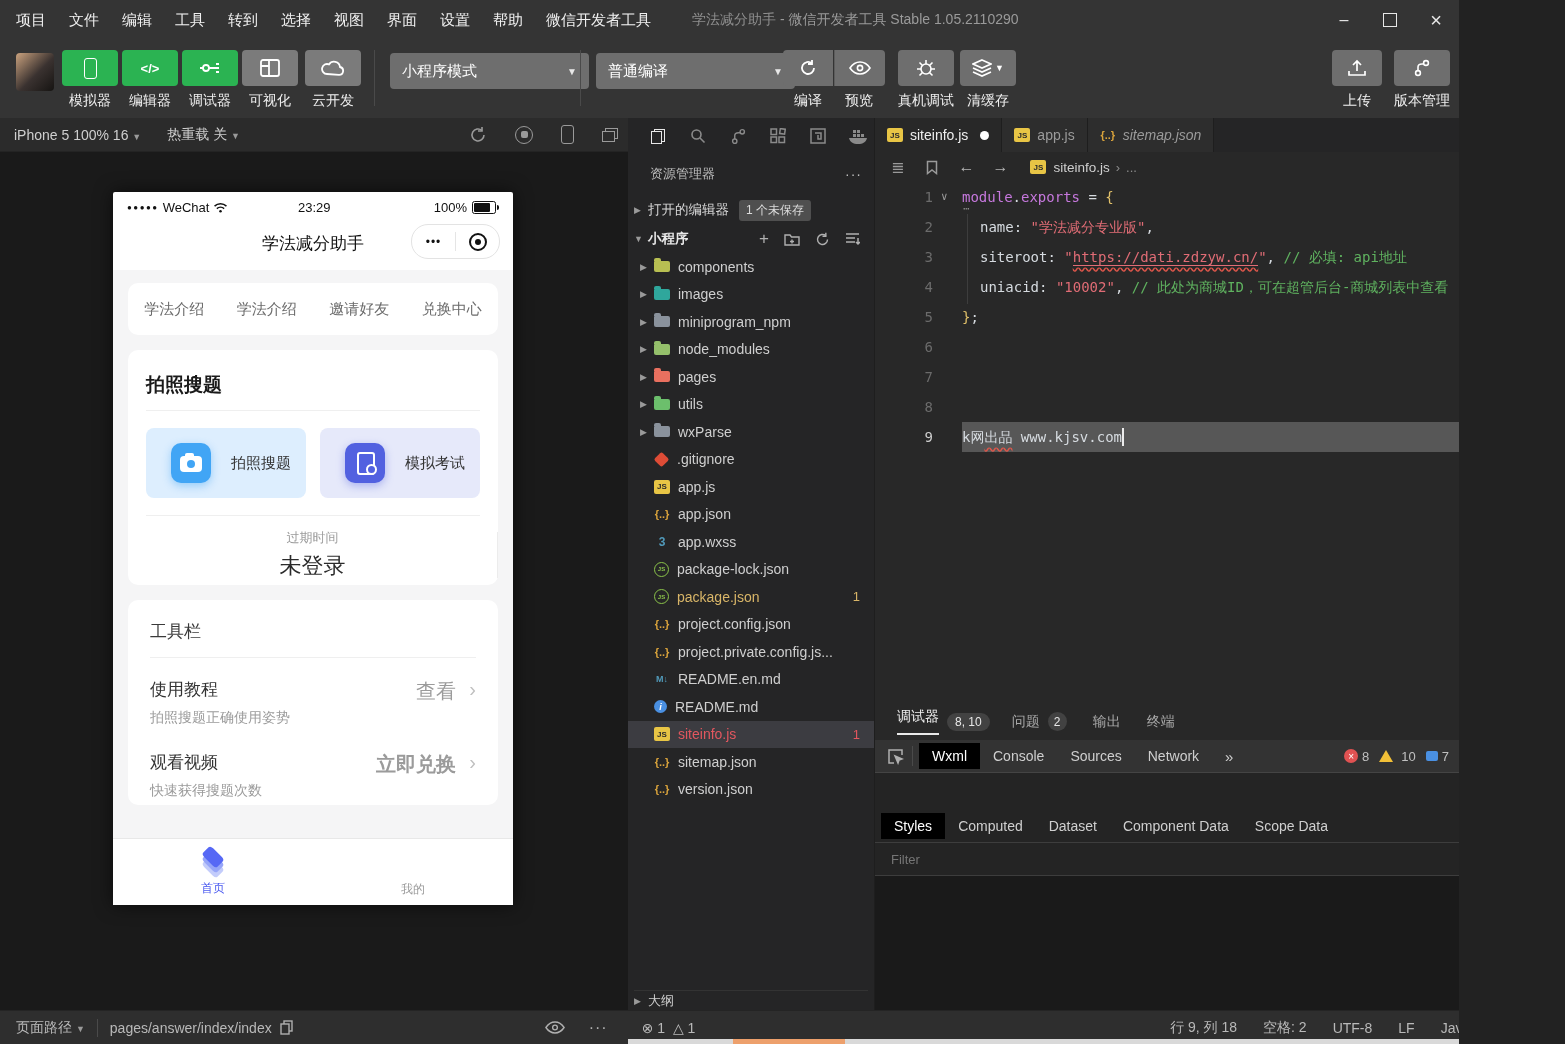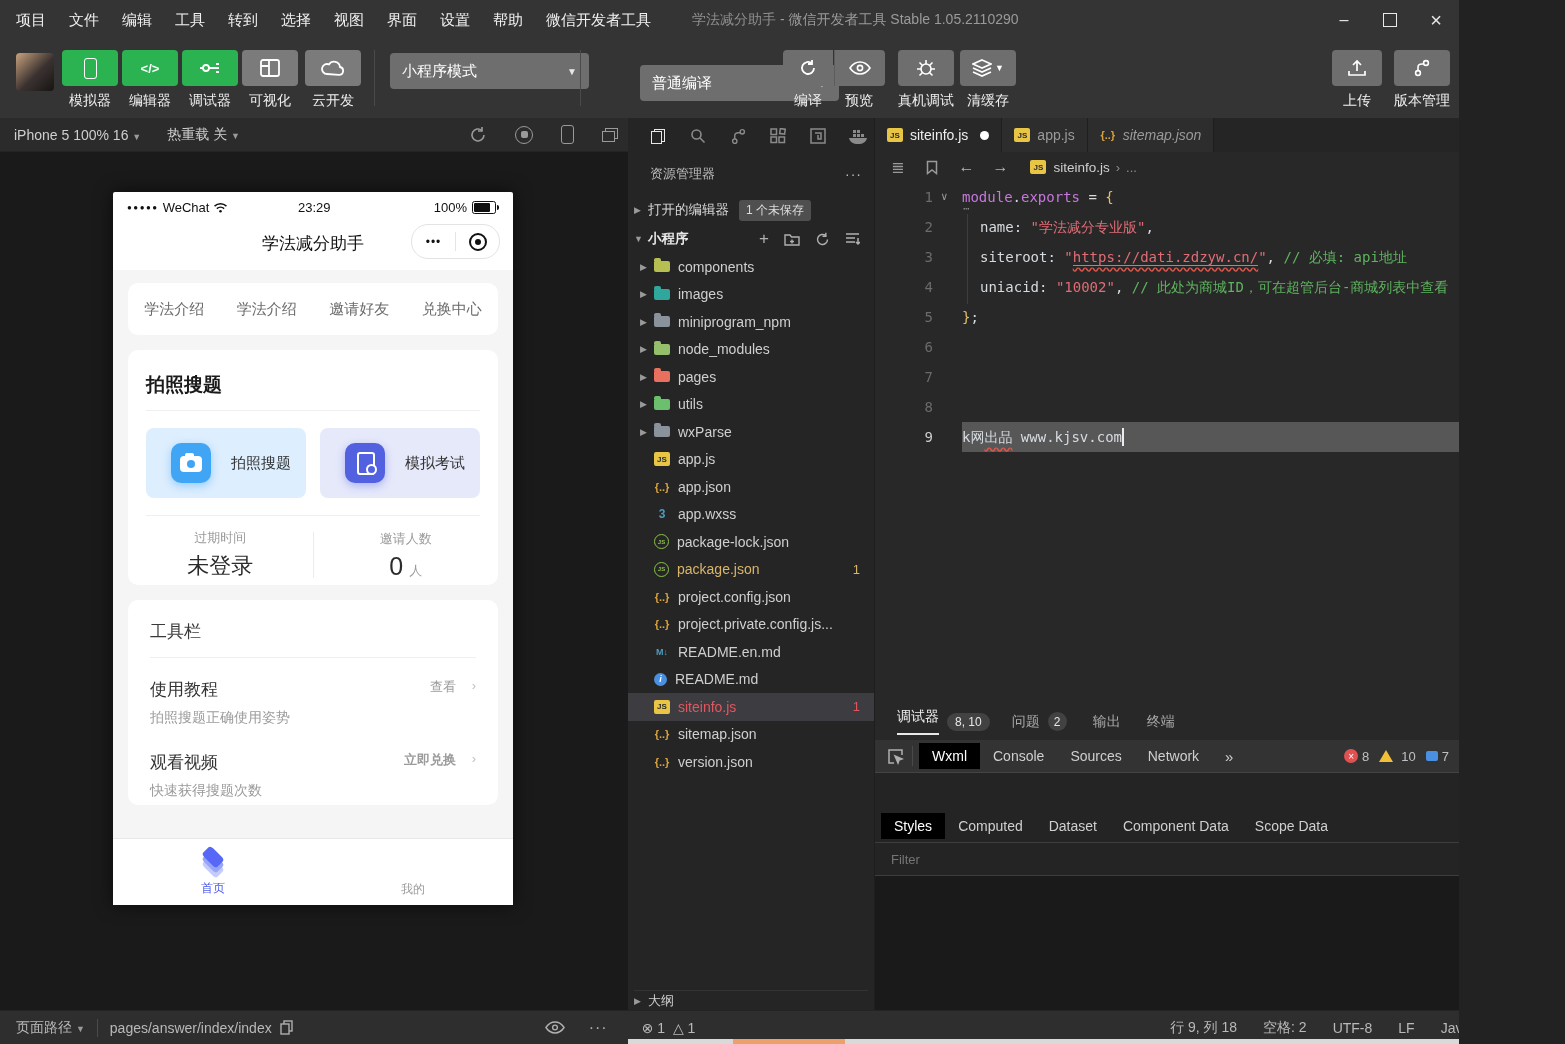--- a/index.html
+++ b/index.html
@@ -28,21 +28,21 @@
   .pstat{font-size:13px;color:#111;}
   .pcap{border:1px solid #e3e3e3;border-radius:17px;background:#fff;display:flex;align-items:center;}
   .plink{font-size:15px;color:#6b6b6b;}
   .pcard{background:#fff;border-radius:10px;position:absolute;left:15px;width:370px;}
   .pdiv{height:1px;background:#efefef;}
   .bigbtn{height:70px;border-radius:8px;display:flex;align-items:center;}
   .iconsq{width:40px;height:40px;border-radius:10px;position:relative;flex:none;}
   .statlbl{font-size:13px;color:#9b9b9b;text-align:center;}
   .statval{font-size:22px;color:#2b2b2b;text-align:center;margin-top:4px;}
   .toolrow-t{font-size:17px;color:#333;}
-  .toolrow-a{font-size:13px;color:#9b9b9b;}
+  .toolrow-a{font-size:20px;color:#9b9b9b;}
   .toolrow-s{font-size:14px;color:#9b9b9b;margin-top:8px;}
   .tabbar-lbl{font-size:12px;margin-top:3px;text-align:center;}
   
   .cam-body{position:absolute;left:9px;top:13px;width:22px;height:16px;background:#fff;border-radius:4px;}
   .cam-lens{position:absolute;left:16px;top:17px;width:8px;height:8px;border-radius:50%;background:#41a5f5;}
   .cam-hump{position:absolute;left:14px;top:10px;width:9px;height:5px;background:#fff;border-radius:2px;}
   .doc{position:absolute;left:12px;top:9px;width:14px;height:19px;border:2px solid #fff;border-radius:3px;}
   .doc-mag{position:absolute;left:21px;top:21px;width:7px;height:7px;border:2px solid #fff;border-radius:50%;background:#5261e0;}
   .layer{position:absolute;width:20px;height:20px;border-radius:4px;transform:rotate(45deg) scaleY(.62);}
   .head{width:13px;height:13px;border-radius:50%;background:#b5b5b5;margin:0 auto;}
@@ -161,21 +161,21 @@
     </div>
     <div class="lbl">云开发</div>
   </div>
 
   <div class="r vsep" style="left:374px;top:50px;height:56px;"></div>
   <div class="r ddl" style="left:390px;top:53px;width:175px;justify-content:center;">
     <span>小程序模式</span>
       <span class="caret">▼</span>
   </div>
   <div class="r vsep" style="left:580px;top:50px;height:56px;"></div>
-  <div class="r ddl" style="left:596px;top:65px;width:175px;margin-left:44px;">
+  <div class="r ddl" style="left:596px;top:53px;width:175px;">
     <span>普通编译</span>
       <span class="caret">▼</span>
   </div>
 
   <div class="r tbtn" style="left:783px;top:50px;width:50px;">
     <div class="ic" style="width:50px;background:#6e6e6e;border-radius:4px 0 0 4px;">
       <svg width="18" height="18" viewBox="0 0 18 18">
           <path d="M15 9a6 6 0 1 1-2-4.5" stroke="#fff" stroke-width="1.8" fill="none"></path>
           <path d="M13 1v4h-4" stroke="#fff" stroke-width="1.8" fill="none"></path>
         </svg>
@@ -332,24 +332,20 @@
             <span style="margin-left:20px;font-size:15px;color:#333;">模拟考试</span>
           </div>
         </div>
         <div class="pdiv" style="margin:17px 18px 0;"></div>
         <div class="row" style="padding-top:13px;">
           <div style="flex:1;">
             <div class="statlbl">过期时间</div>
             <div class="statval">未登录</div>
           </div>
           <div style="width:1px;height:46px;background:#ececec;"></div>
-          <div style="flex:1;">
-            <div class="statlbl">邀请人数</div>
-            <div class="statval"><span style="font-size:25px;">0</span> <span style="font-size:13px;color:#9b9b9b;">人</span></div>
-          </div>
         </div>
       </div>
 
       <div class="pcard" style="top:330px;height:205px;">
         <div style="padding:20px 22px 14px;font-size:17px;color:#3a3a3a;">工具栏</div>
         <div class="pdiv" style="margin:0 22px;"></div>
         <div style="padding:20px 22px 0;position:relative;">
           <span class="toolrow-t">使用教程</span>
           <span class="toolrow-a" style="position:absolute;right:42px;">查看</span>
           <span class="toolrow-a" style="position:absolute;right:22px;color:#c0c0c0;">›</span>
@@ -495,20 +491,25 @@
       </div>
     <div class="trow">
         <span class="tarrow">▶</span>
         <span class="fold-ic" style="background:#6cbf6c;"></span>
         <span>utils</span>
       </div>
     <div class="trow">
         <span class="tarrow">▶</span>
         <span class="fold-ic" style="background:#8a929c;"></span>
         <span>wxParse</span>
+      </div>
+    <div class="trow">
+        <span class="noarrow"></span>
+        <span class="git-chip"></span>
+        <span>.gitignore</span>
       </div>
     <div class="trow">
         <span class="noarrow"></span>
         <span class="chip js-chip">JS</span>
         <span>app.js</span>
       </div>
     <div class="trow">
         <span class="noarrow"></span>
         <span class="chip json-chip">{..}</span>
         <span>app.json</span>

